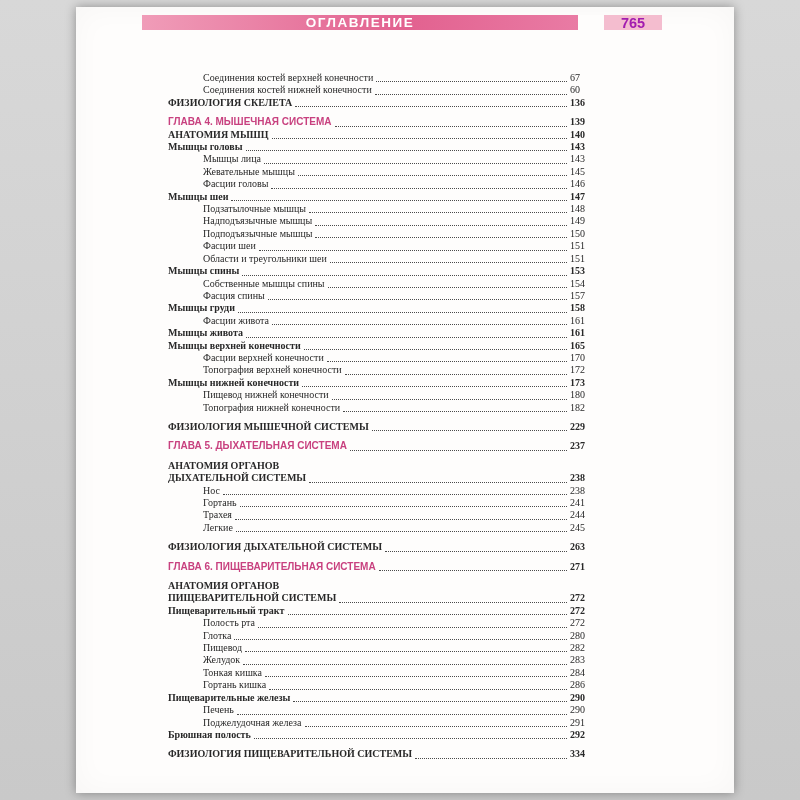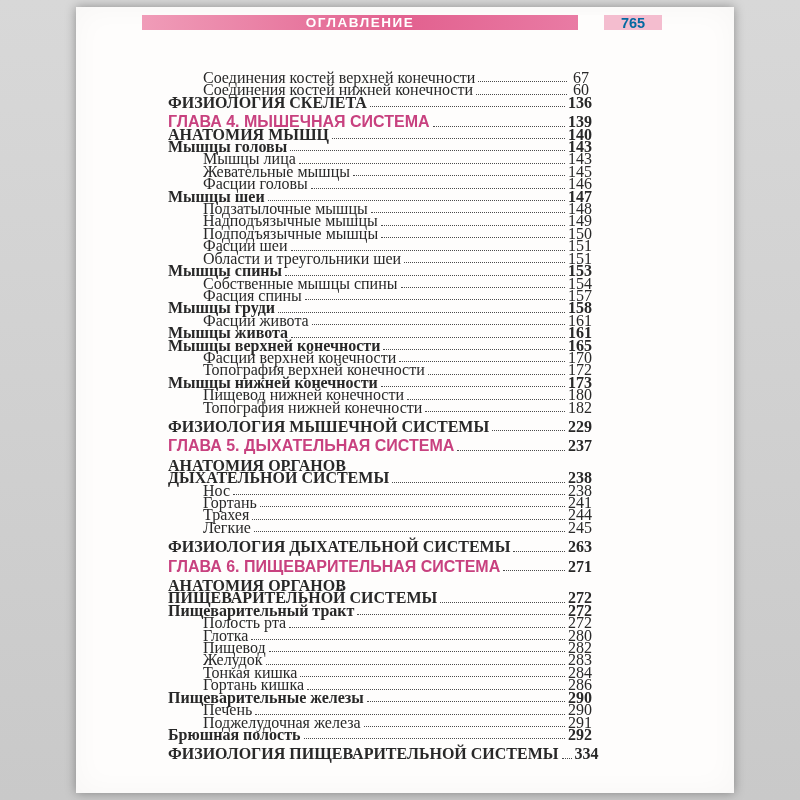--- a/index.html
+++ b/index.html
@@ -26,33 +26,33 @@
   }
   .bar-title{
     color:#ffffff;font-family:"Liberation Sans",sans-serif;
     font-weight:bold;font-size:13.5px;letter-spacing:1.5px;
   }
   .notch{width:26px;background:#fefdfc;}
   .pagebox{
     width:58px;background:var(--page-number-box,#f4bdcf);
     display:flex;align-items:center;justify-content:center;
     font-family:"Liberation Sans",sans-serif;font-weight:bold;
-    font-size:14.5px;color:#0369a1;
+    font-size:14.5px;color:#a21caf;
   }
   
-  .toc{margin:42px 142px 0 92px;font-size:16px;color:var(--body-text,#282828);}
+  .toc{margin:42px 142px 0 92px;font-size:10px;color:var(--body-text,#282828);}
   .row{display:flex;align-items:flex-end;line-height:12.4px;}
   .row.gap{margin-top:7px;}
   .row .label{white-space:nowrap;}
   .row .dots{
     flex:1;min-width:10px;
     border-bottom:1.6px dotted #4a4a4a;
     margin:0 3px 2px 3px;
   }
-  .row .pagenum{min-width:22px;text-align:center;}
+  .row .pagenum{min-width:22px;text-align:left;}
   .row.lvl-1{padding-left:35px;}
   .row.st-bold,.row.st-section,.row.st-chapter{font-weight:bold;}
   .row.st-chapter .label{
     color:var(--chapter-heading,#c8417f);
     font-family:"Liberation Sans",sans-serif;
   }
 </style>
 </head>
 <body>
 

